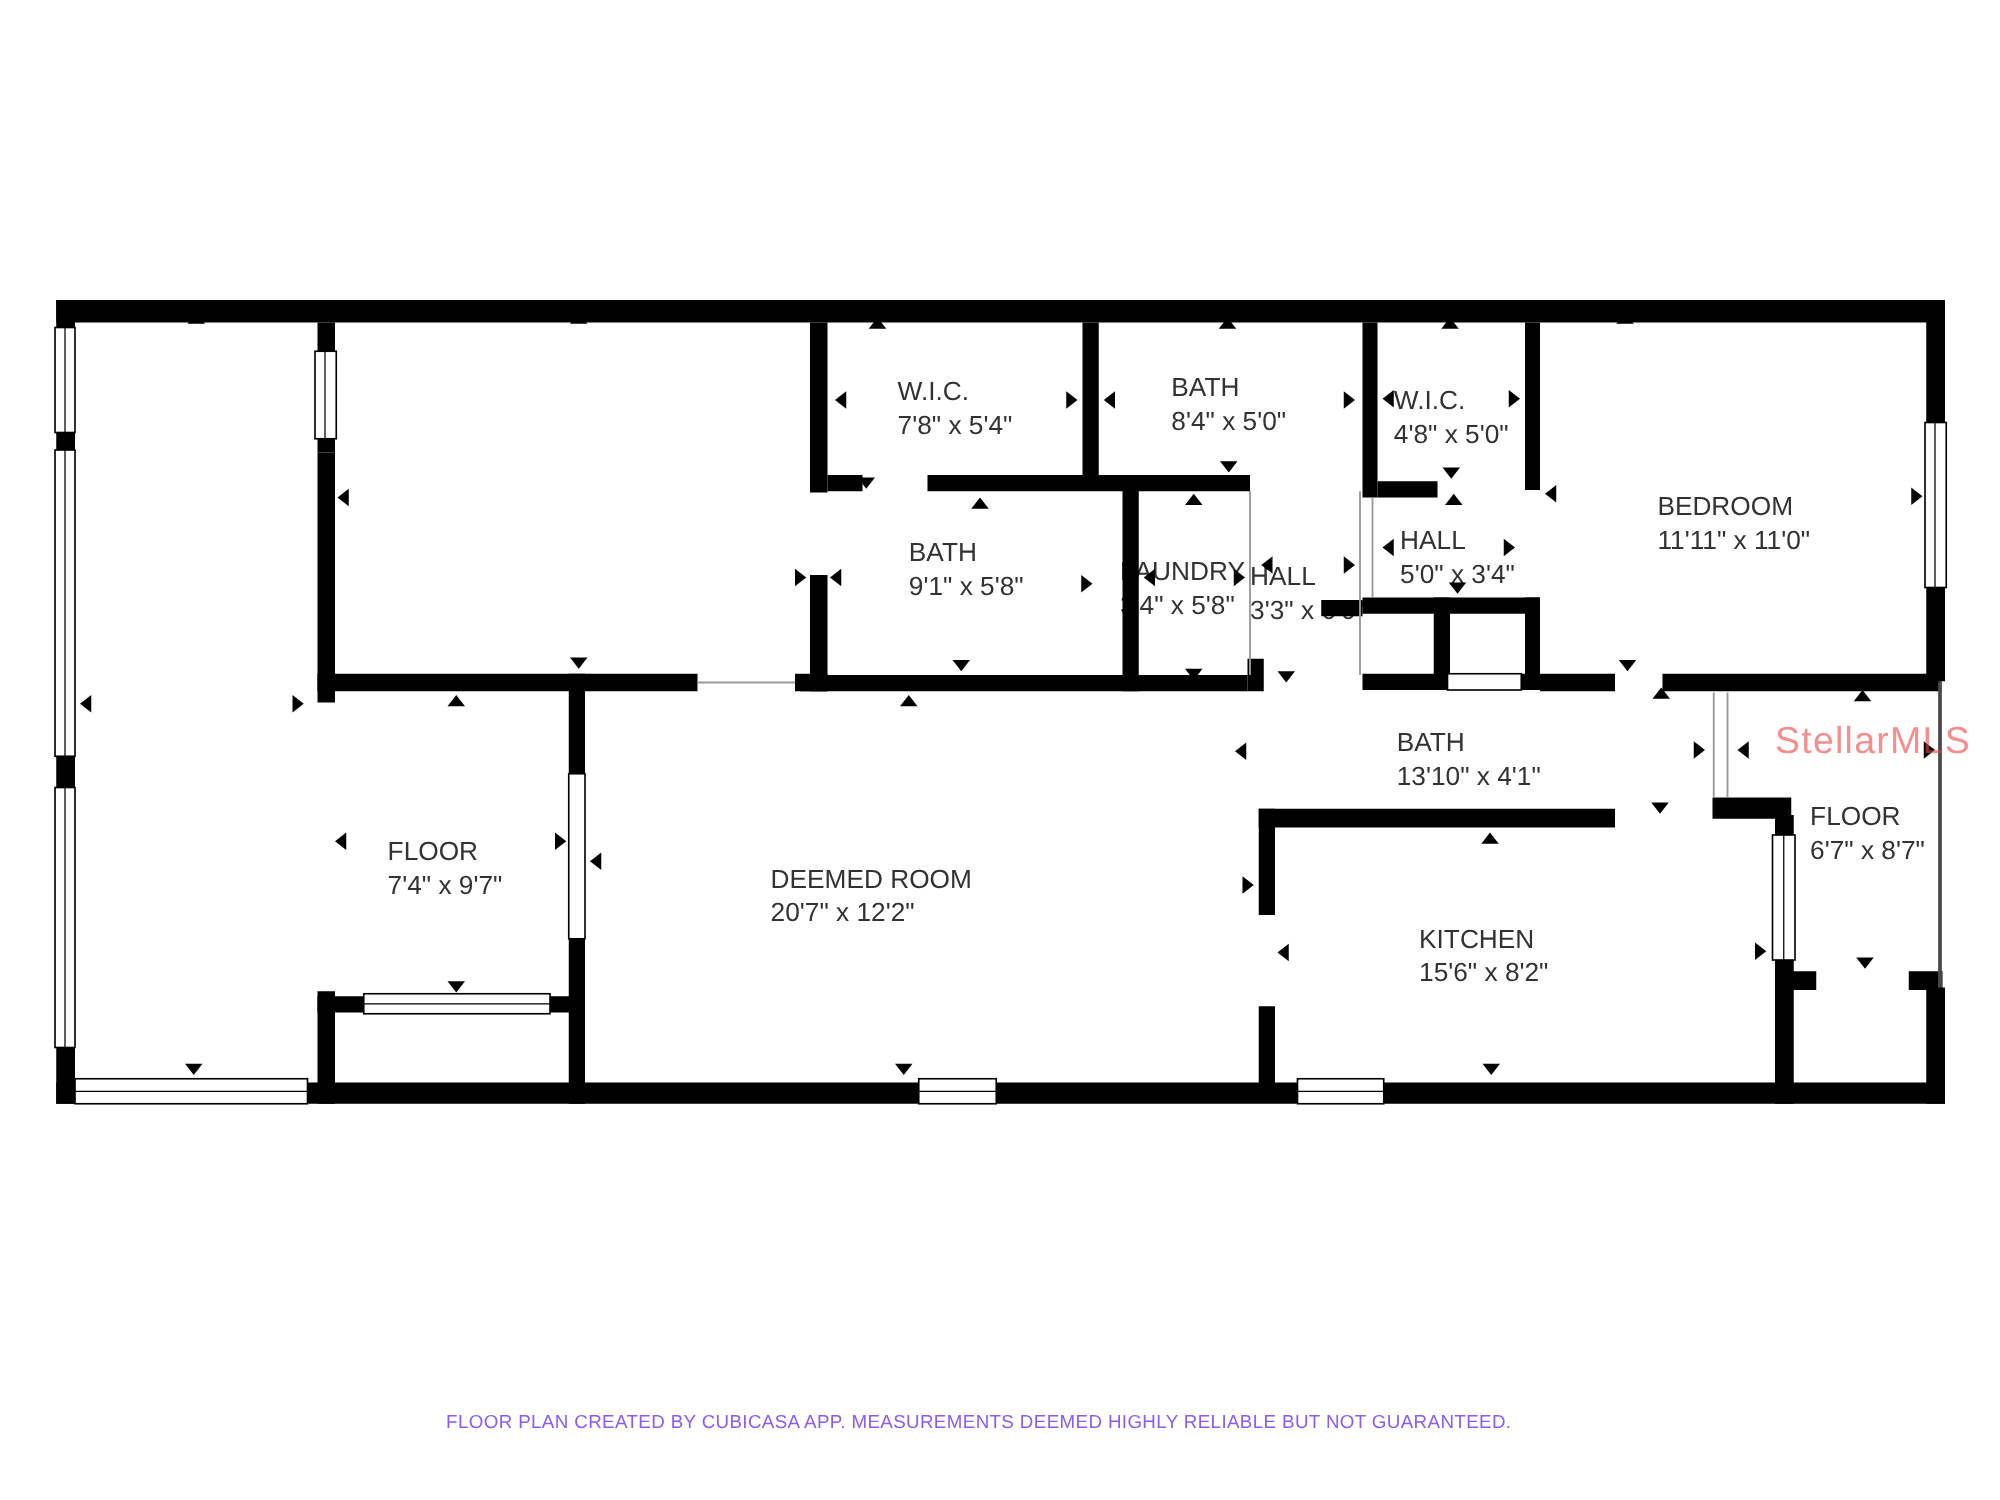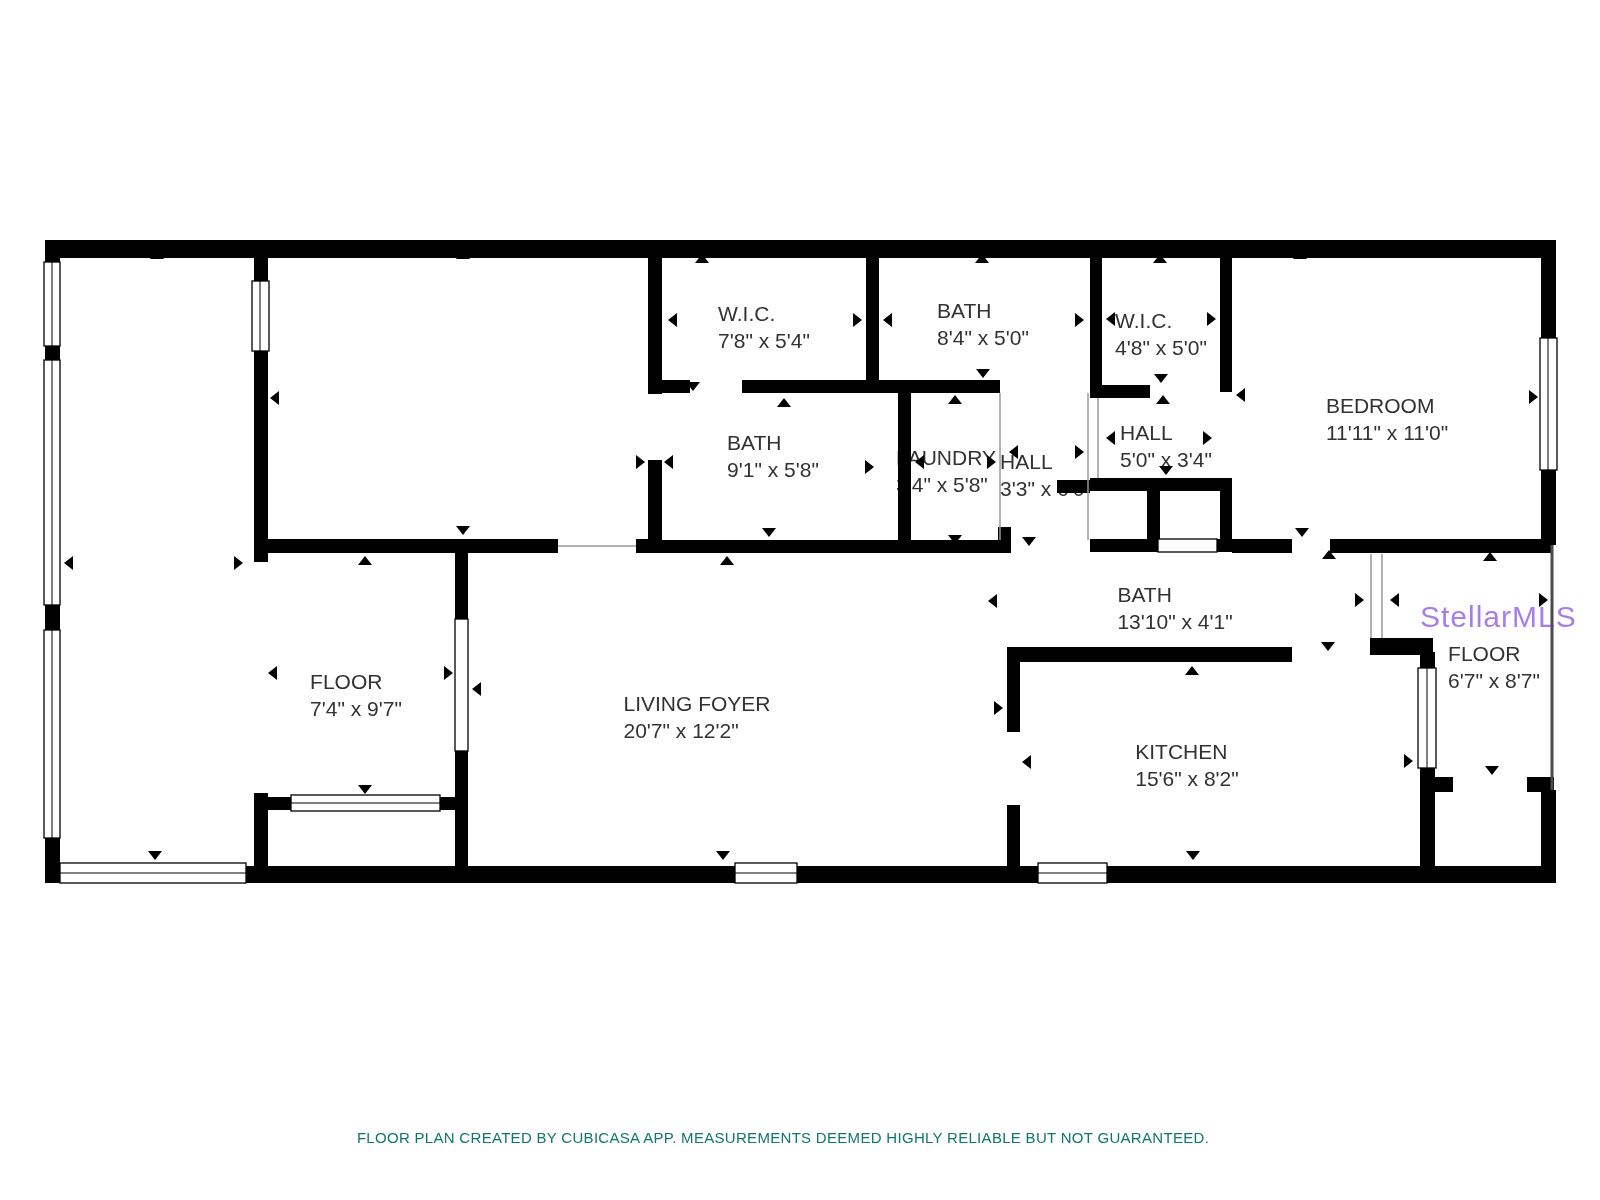--- a/index.html
+++ b/index.html
@@ -9,24 +9,24 @@
   .room-label{position:absolute;transform:translateX(-50%);text-align:left;
               color:#323232;font-size:21px;line-height:27px;white-space:nowrap;}
   .room-label span{display:block;}
   svg.plan{position:absolute;left:0;top:0;z-index:2;pointer-events:none;}
   .wall{fill:#000000;}
   .winbg{fill:#ffffff;stroke:#000000;stroke-width:1.3px;}
   .winline{stroke:#000000;stroke-width:1px;}
   .openline{stroke:#9a9a9a;stroke-width:1.5px;}
   .screenline{stroke:#4a4a4a;stroke-width:3px;}
   .arr{fill:#000000;}
-  .watermark{position:absolute;left:1420px;top:600px;z-index:3;font-size:30px;
-             color:#6d28d9;opacity:0.6;letter-spacing:1px;white-space:nowrap;text-align:right;}
+  .watermark{position:absolute;left:1420px;top:576px;z-index:3;font-size:30px;
+             color:#ef4444;opacity:0.6;letter-spacing:1px;white-space:nowrap;text-align:right;}
   .footer{position:absolute;left:783px;top:1129px;transform:translateX(-50%);
-          font-size:15px;color:#0f766e;letter-spacing:0.3px;white-space:nowrap;}
+          font-size:15px;color:#8b5cf6;letter-spacing:0.3px;white-space:nowrap;}
 </style>
 </head>
 <body>
 
 <div class="stage">
 
   <div class="labels">
     <div class="room-label" style="left:764px;top:300px">
       <span>W.I.C.</span>
       <span>7'8" x 5'4"</span>
@@ -57,21 +57,21 @@
     </div>
     <div class="room-label" style="left:1387px;top:392px">
       <span>BEDROOM</span>
       <span>11'11" x 11'0"</span>
     </div>
     <div class="room-label" style="left:356px;top:668px">
       <span>FLOOR</span>
       <span>7'4" x 9'7"</span>
     </div>
     <div class="room-label" style="left:697px;top:690px">
-      <span>LIVING FOYER</span>
+      <span>DEEMED ROOM</span>
       <span>20'7" x 12'2"</span>
     </div>
     <div class="room-label" style="left:1175px;top:581px">
       <span>BATH</span>
       <span>13'10" x 4'1"</span>
     </div>
     <div class="room-label" style="left:1187px;top:738px">
       <span>KITCHEN</span>
       <span>15'6" x 8'2"</span>
     </div>

